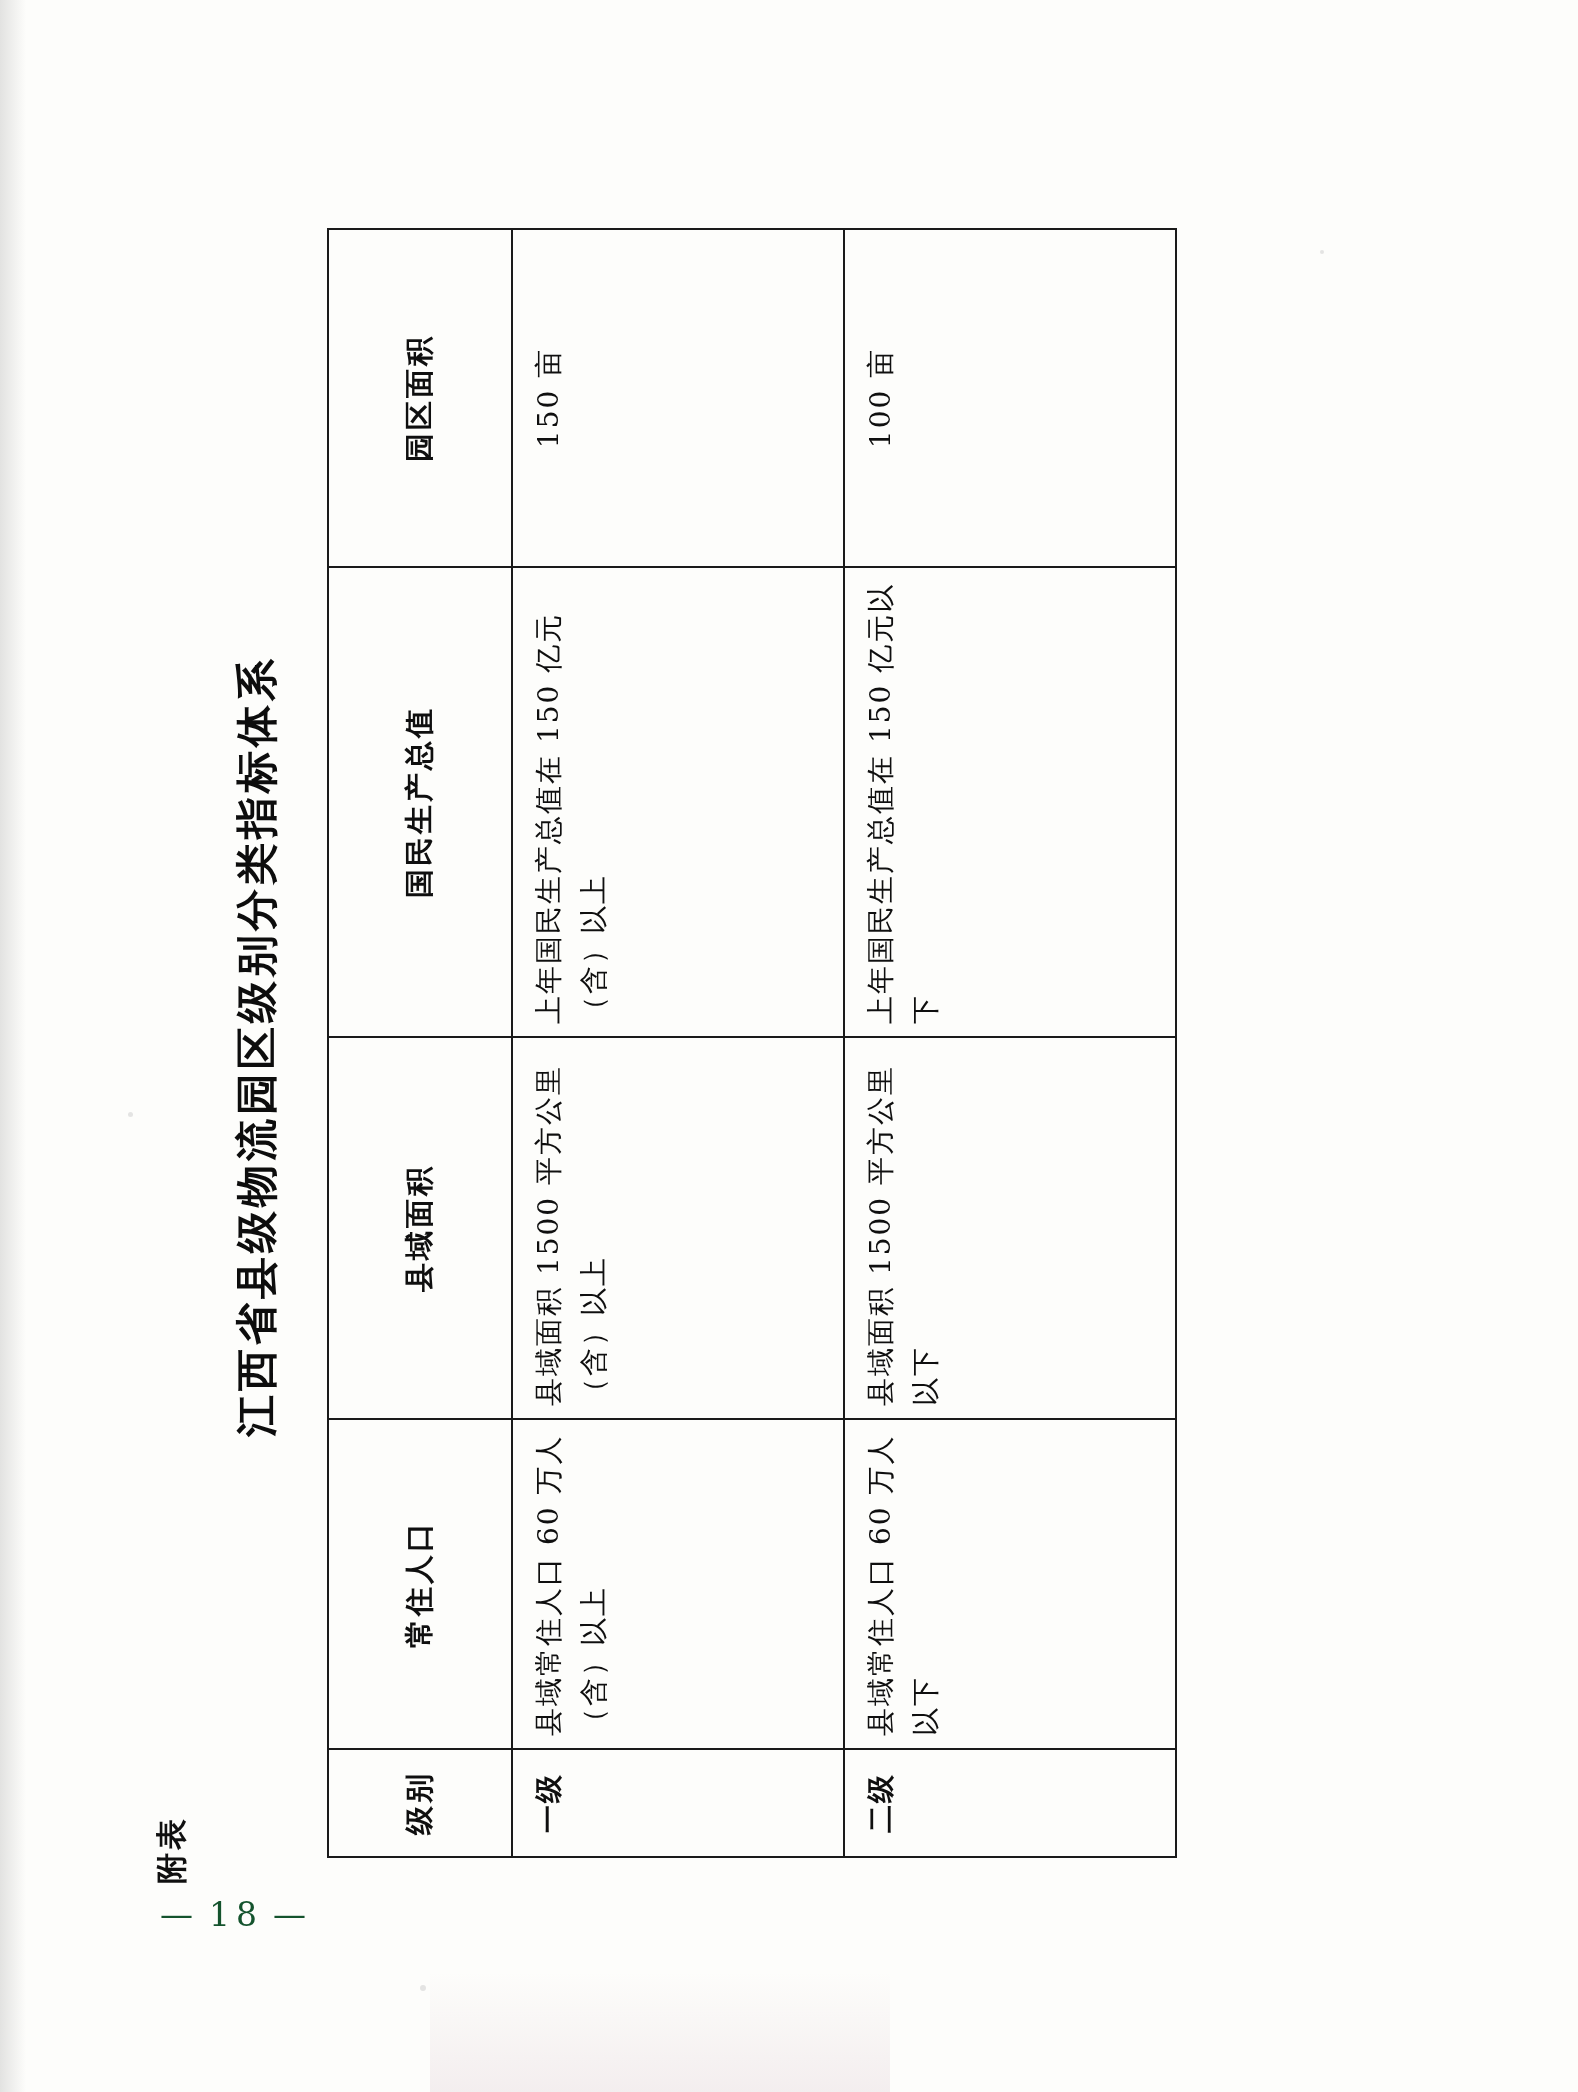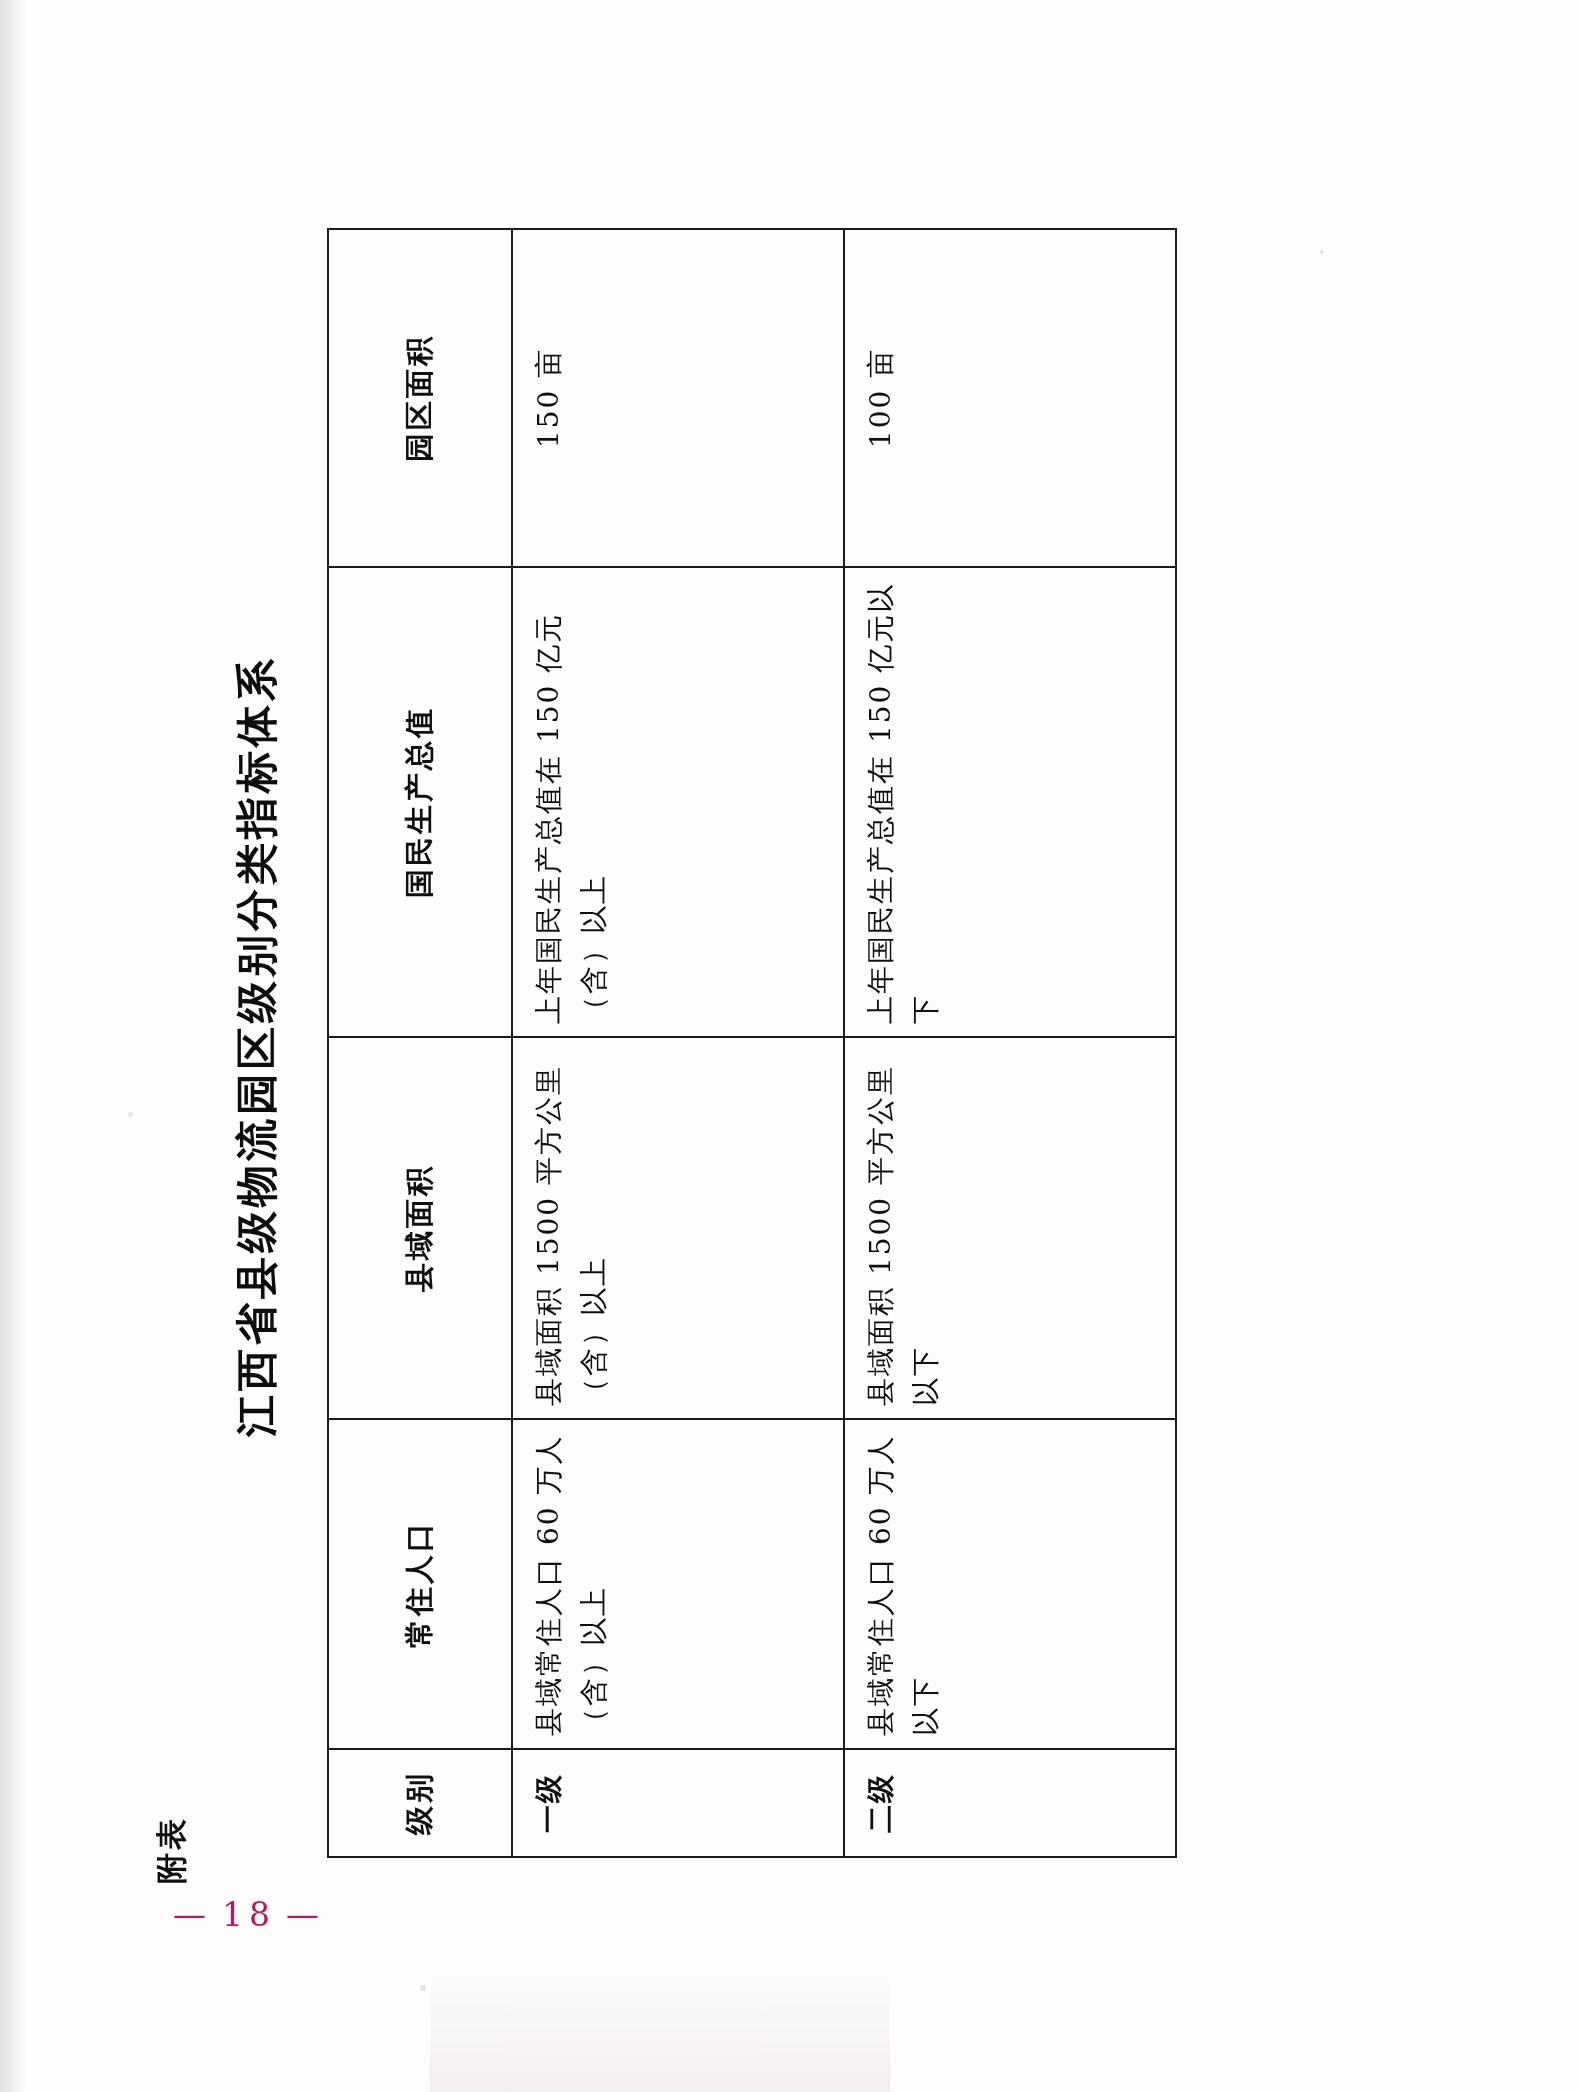--- a/index.html
+++ b/index.html
@@ -125,25 +125,25 @@
   col.c-gdp   { width: 470px; }
   col.c-park  { width: 338px; }
 
   
   tr.data-row td { height: 300px; }
   tr.head-row th { height: 150px; }
 
   
   .page-number {
     position: absolute;
-    left: 163px;
+    left: 150px;
     top: 1895px;
     font-family: "DejaVu Serif", serif;
     font-size: 33px;
-    color: #be185d;
+    color: #14532d;
     letter-spacing: 6px;
   }
   .page-number .dash {
     display: inline-block;
     margin: 0 10px;
   }
 
   
   .speck {
     position: absolute;

